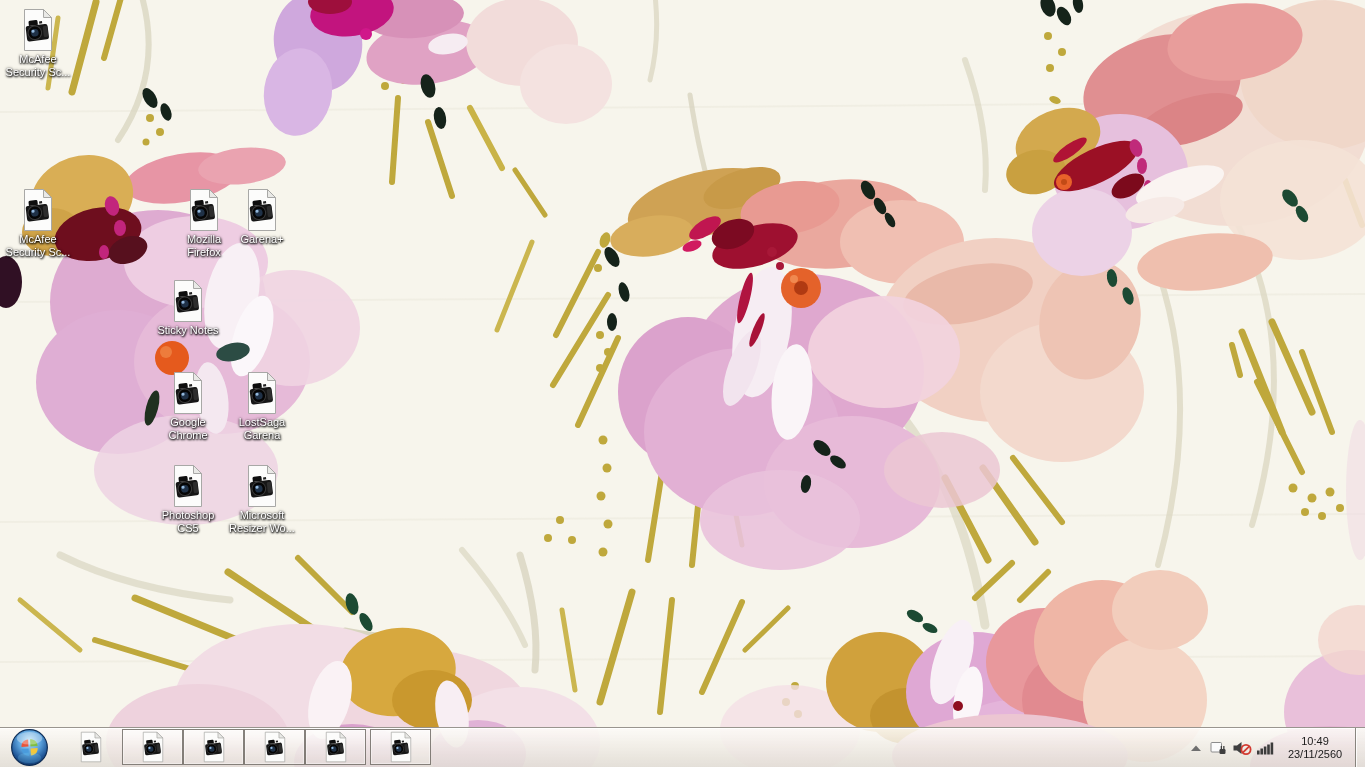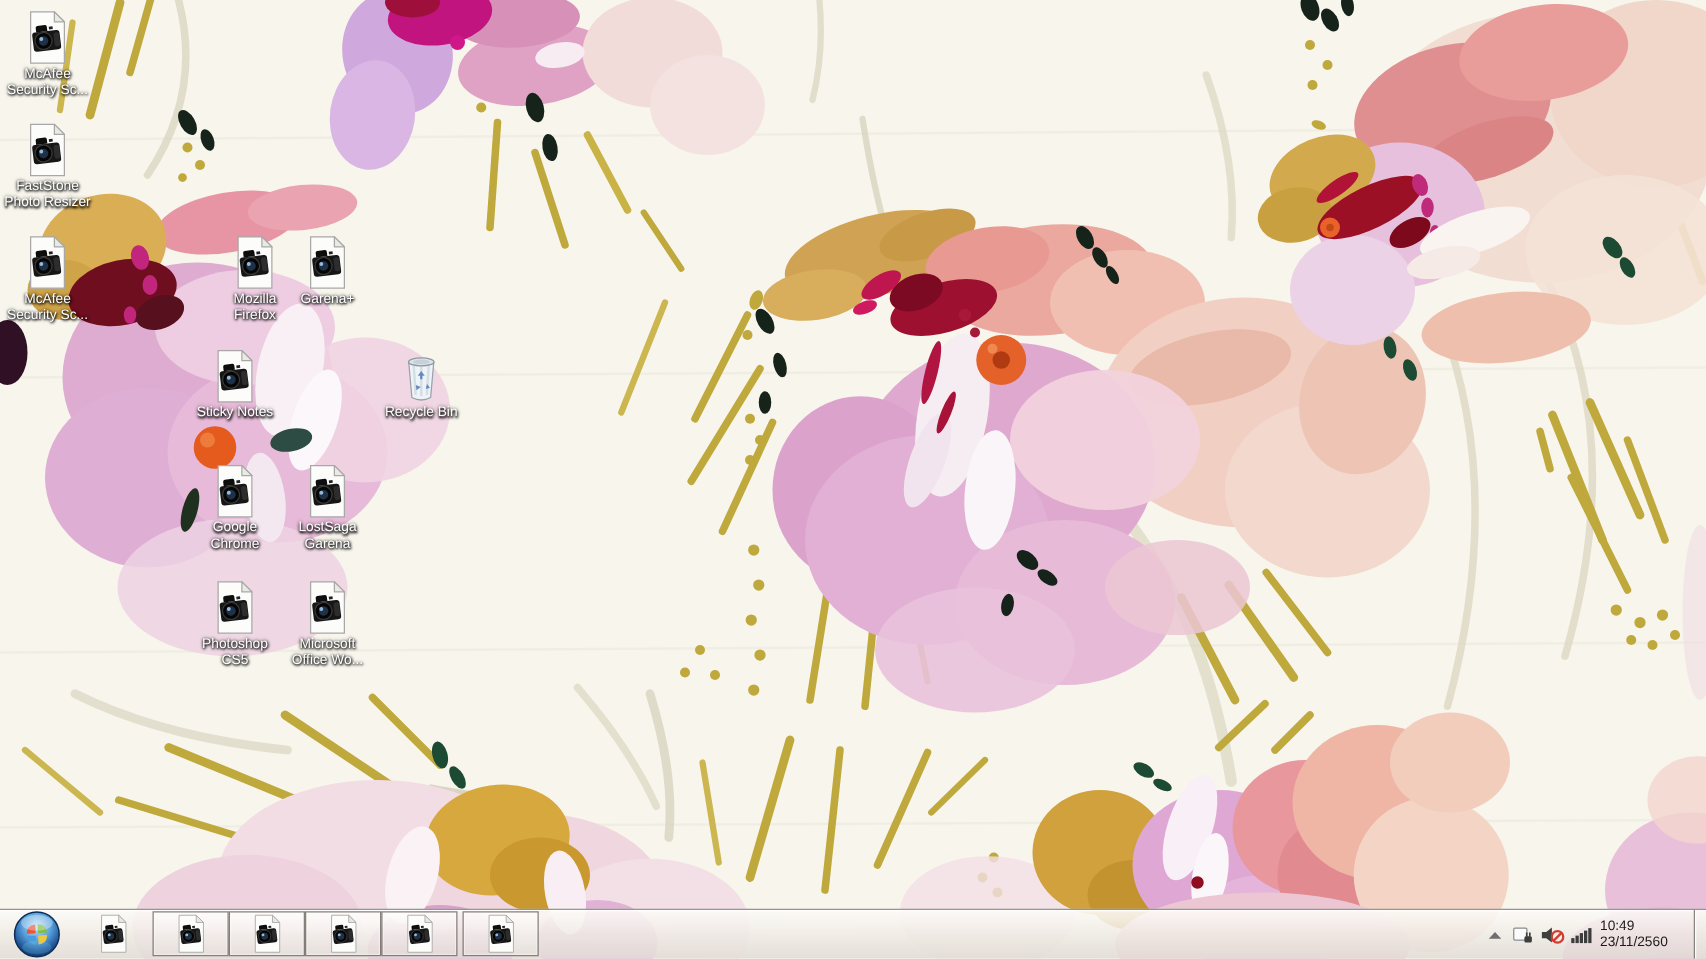--- a/index.html
+++ b/index.html
@@ -33,21 +33,21 @@
   .tb-pinned{left:72px;width:38px;}
   .tb-btn{
     width:61px;border:1px solid rgba(104,99,92,.8);
     background:linear-gradient(180deg,rgba(255,255,255,.55),rgba(255,255,255,.18) 55%,rgba(255,255,255,.06));
     box-shadow:inset 0 0 0 1px rgba(255,255,255,.4);
   }
   .tb-b1{left:122px;} .tb-b2{left:183px;} .tb-b3{left:244px;} .tb-b4{left:305px;} .tb-b5{left:370px;}
 
   .tray{position:absolute;right:0;top:0;height:100%;display:flex;align-items:center;}
   .tray-icon{width:23px;height:100%;display:flex;align-items:center;justify-content:center;cursor:pointer;}
-  .clock{width:70px;text-align:left;font-size:11px;line-height:13px;color:#1b1b1b;padding:0 5px 0 4px;cursor:default;}
+  .clock{width:70px;text-align:center;font-size:11px;line-height:13px;color:#1b1b1b;padding:0 5px 0 4px;cursor:default;}
   .show-desktop{
     width:10px;height:100%;box-sizing:border-box;cursor:pointer;
     border-left:1px solid rgba(118,114,107,.85);
     box-shadow:inset 1px 0 0 rgba(255,255,255,.85);
     background:linear-gradient(180deg,rgba(250,248,245,.75),rgba(227,222,216,.8));
   }
 </style>
 </head>
 <body>
 
@@ -376,27 +376,20 @@
 </svg>
 
 <div class="icons-layer">
   <div class="desktop-icon" style="left:0;top:8px">
     <svg class="ico">
         <use href="#sym-camdoc"></use>
       </svg>
     <span class="icon-label">McAfee
 Security Sc...</span>
   </div>
-  <div class="desktop-icon" style="left:0;top:98px">
-    <svg class="ico">
-        <use href="#sym-camdoc"></use>
-      </svg>
-    <span class="icon-label">FastStone
-Photo Resizer</span>
-  </div>
   <div class="desktop-icon" style="left:0;top:188px">
     <svg class="ico">
         <use href="#sym-camdoc"></use>
       </svg>
     <span class="icon-label">McAfee
 Security Sc...</span>
   </div>
   <div class="desktop-icon" style="left:166px;top:188px">
     <svg class="ico">
         <use href="#sym-camdoc"></use>
@@ -409,26 +402,20 @@
         <use href="#sym-camdoc"></use>
       </svg>
     <span class="icon-label">Garena+</span>
   </div>
   <div class="desktop-icon" style="left:150px;top:279px">
     <svg class="ico">
         <use href="#sym-camdoc"></use>
       </svg>
     <span class="icon-label">Sticky Notes</span>
   </div>
-  <div class="desktop-icon" style="left:299px;top:279px">
-    <svg class="ico">
-        <use href="#sym-recycle"></use>
-      </svg>
-    <span class="icon-label">Recycle Bin</span>
-  </div>
   <div class="desktop-icon" style="left:150px;top:371px">
     <svg class="ico">
         <use href="#sym-camdoc"></use>
       </svg>
     <span class="icon-label">Google
 Chrome</span>
   </div>
   <div class="desktop-icon" style="left:224px;top:371px">
     <svg class="ico">
         <use href="#sym-camdoc"></use>
@@ -441,21 +428,21 @@
         <use href="#sym-camdoc"></use>
       </svg>
     <span class="icon-label">Photoshop
 CS5</span>
   </div>
   <div class="desktop-icon" style="left:224px;top:464px">
     <svg class="ico">
         <use href="#sym-camdoc"></use>
       </svg>
     <span class="icon-label">Microsoft
-Office Wo...</span>
+Resizer Wo...</span>
   </div>
 </div>
 
 <div class="taskbar">
   <svg class="start-orb">
       <use href="#sym-orb"></use>
     </svg>
 
   <div class="tb-item tb-pinned">
     <svg class="tb-icon">

